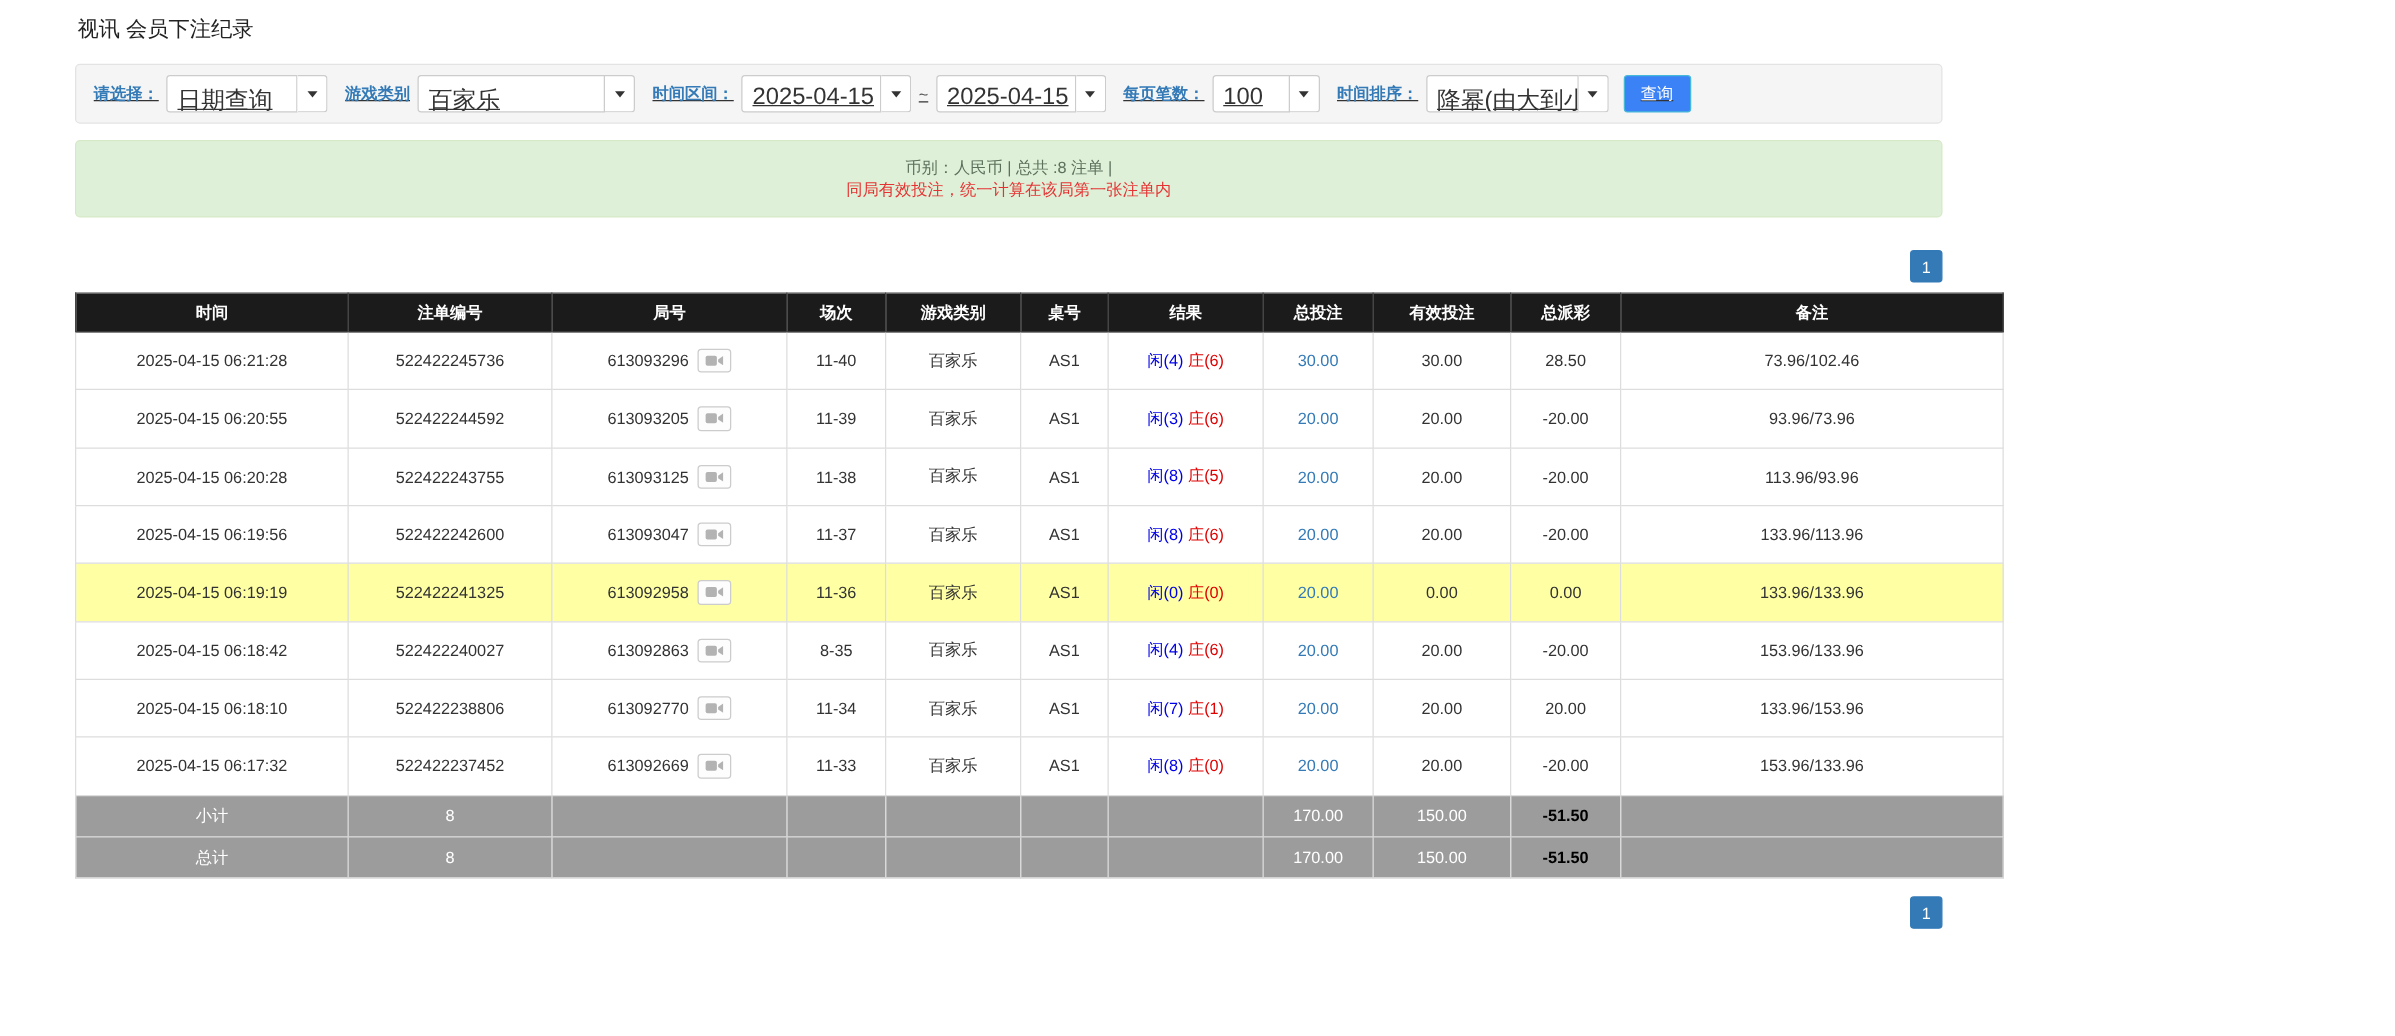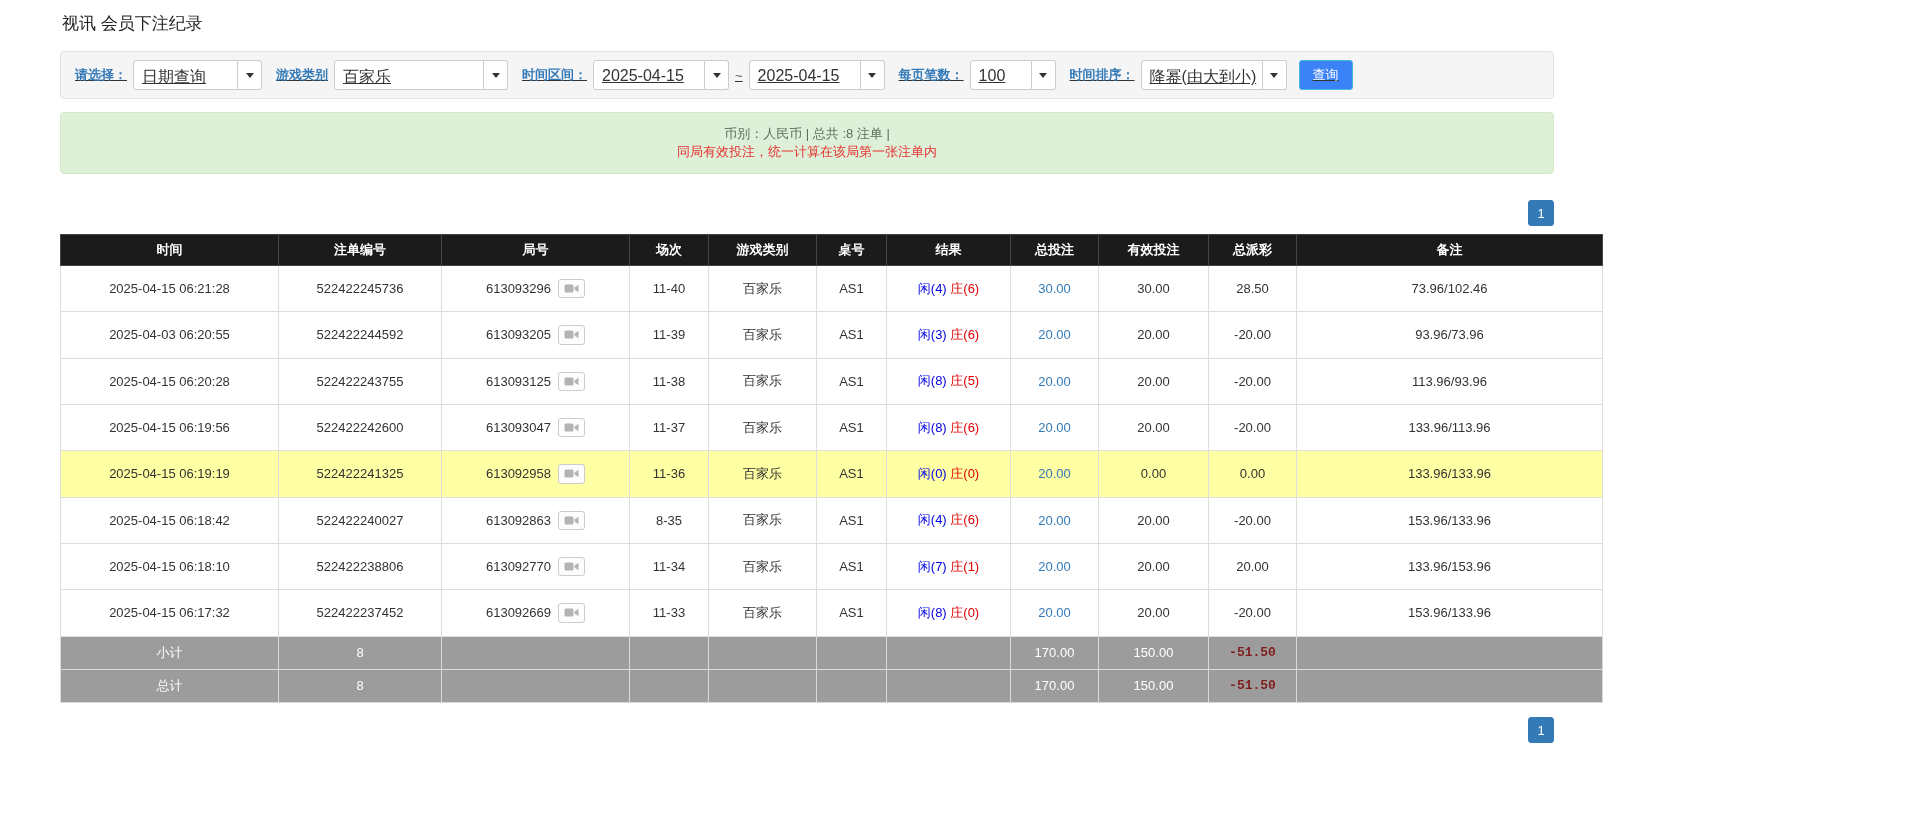--- a/index.html
+++ b/index.html
@@ -40,21 +40,21 @@
   .combo {
     display: inline-flex;
     align-items: stretch;
     height: 30px;
   }
   .combo-text {
     background: #fff;
     border: 1px solid #ccc;
     border-radius: 3px 0 0 3px;
     padding: 6px 8px 0 8px;
-    font-size: 16px;
+    font-size: 19px;
     color: #333;
     white-space: nowrap;
     overflow: hidden;
   }
   .combo-caret {
     width: 24px;
     background: #fff;
     border: 1px solid #ccc;
     border-left: none;
     border-radius: 0 3px 3px 0;
@@ -148,21 +148,21 @@
   .player { color: #0000e6; }
   .banker { color: #e00000; }
   .bet-link { color: #337ab7; text-decoration: none; cursor: pointer; }
   .neg { color: #e60000; }
   tr.foot td {
     background: #9c9c9c;
     color: #fff;
     padding: 7px 6px;
     border-color: #d9d9d9;
   }
-  tr.foot td.neg { color: #7f1d1d; font-weight: bold; font-family: Liberation Mono, monospace; }
+  tr.foot td.neg { color: #000000; font-weight: bold; }
 
   .round-wrap {
     display: inline-flex;
     align-items: center;
     gap: 7px;
     justify-content: center;
   }
   .vid-btn {
     background: #fdfdfd;
     border: 1px solid #ccc;
@@ -282,21 +282,21 @@
           <td>11-40</td>
           <td>百家乐</td>
           <td>AS1</td>
           <td><span class="player">闲(4)</span> <span class="banker">庄(6)</span></td>
           <td><a class="bet-link">30.00</a></td>
           <td>30.00</td>
           <td class="">28.50</td>
           <td>73.96/102.46</td>
         </tr>
         <tr>
-          <td>2025-04-03 06:20:55</td>
+          <td>2025-04-15 06:20:55</td>
           <td>522422244592</td>
           <td><span class="round-wrap">
               <span>613093205</span>
               <button class="vid-btn"><svg width="15" height="11" viewBox="0 0 15 11">
                   <rect x="0.5" y="1.5" width="9" height="8" rx="1.5" fill="#b3b3b3"></rect>
                   <path d="M10.5 4.5 L14.5 1.8 V9.2 L10.5 6.5 Z" fill="#b3b3b3"></path>
                 </svg></button>
             </span></td>
           <td>11-39</td>
           <td>百家乐</td>

